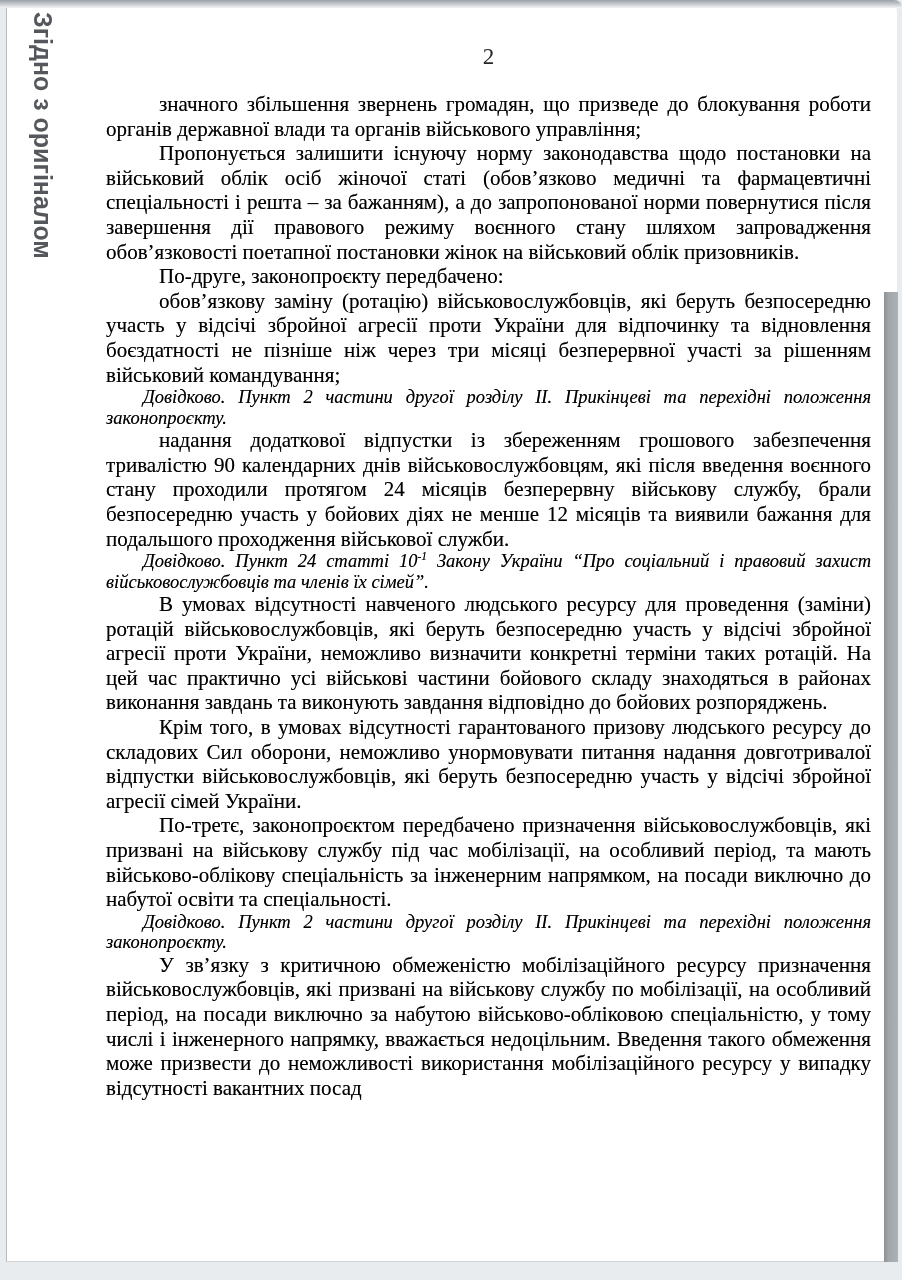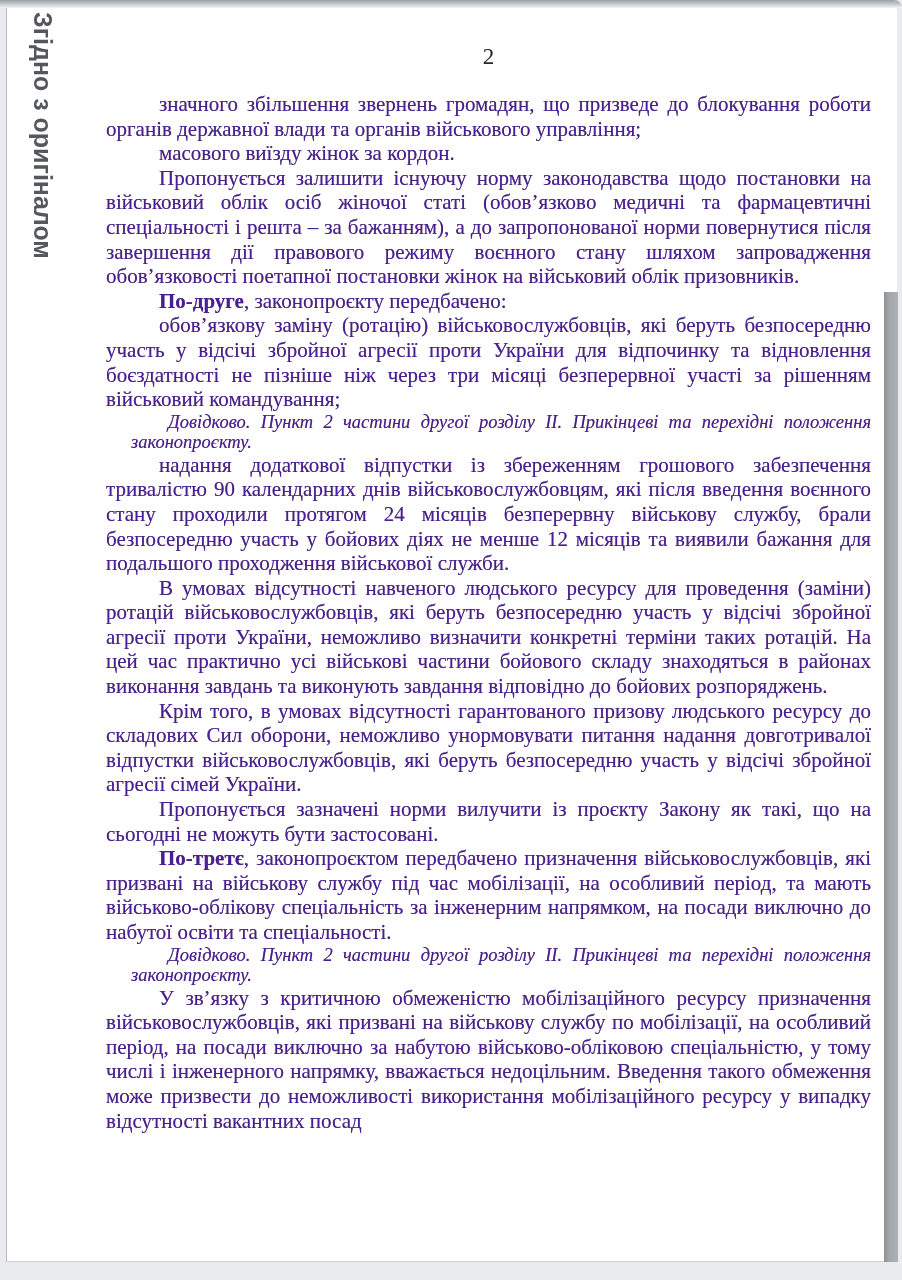--- a/index.html
+++ b/index.html
@@ -66,66 +66,64 @@
   }
   .page-number {
     text-align: center;
     font-size: 23px;
     color: #26272a;
     margin: 0 0 22px 0;
   }
   .doc-body p {
     margin: 0;
     text-align: justify;
-    color: #4c1d95;
+    color: #000000;
     text-shadow: 0 0 0.6px rgba(25,25,28,0.55);
   }
   .doc-body p.body-para {
     font-size: 21px;
     line-height: 24.6px;
     text-indent: 53px;
   }
   .doc-body p.note {
     font-style: italic;
     font-size: 18.5px;
     line-height: 20.5px;
-    margin-left: 25px;
     text-indent: 37px;
   }
   .doc-body .bold {
-    font-weight: bold;
+    font-weight: normal;
   }
   .doc-body sup {
     font-size: 0.62em;
     line-height: 0;
     vertical-align: super;
   }
 </style>
 </head>
 <body>
 
 <div class="stage">
 
   <div class="paper">
     <div class="shadow-right"></div>
 
     <div class="content">
       <p class="page-number">2</p>
 
       <div class="doc-body">
           <p class="body-para"><span>значного збільшення звернень громадян, що призведе до блокування роботи органів державної влади та органів військового управління;</span></p>
-          <p class="body-para"><span>масового виїзду жінок за кордон.</span></p>
           <p class="body-para"><span>Пропонується залишити існуючу норму законодавства щодо постановки на військовий облік осіб жіночої статі (обов’язково медичні та фармацевтичні спеціальності і решта – за бажанням), а до запропонованої норми повернутися після завершення дії правового режиму воєнного стану шляхом запровадження обов’язковості поетапної постановки жінок на військовий облік призовників.</span></p>
           <p class="body-para"><span class="bold">По-друге</span><span>, законопроєкту передбачено:</span></p>
           <p class="body-para"><span>обов’язкову заміну (ротацію) військовослужбовців, які беруть безпосередню участь у відсічі збройної агресії проти України для відпочинку та відновлення боєздатності не пізніше ніж через три місяці безперервної участі за рішенням військовий командування;</span></p>
           <p class="note"><span>Довідково. Пункт 2 частини другої розділу ІІ. Прикінцеві та перехідні положення законопроєкту.</span></p>
           <p class="body-para"><span>надання додаткової відпустки із збереженням грошового забезпечення тривалістю 90 календарних днів військовослужбовцям, які після введення воєнного стану проходили протягом 24 місяців безперервну військову службу, брали безпосередню участь у бойових діях не менше 12 місяців та виявили бажання для подальшого проходження військової служби.</span></p>
+          <p class="note"><span>Довідково. Пункт 24 статті 10</span><sup>-1</sup><span> Закону України “Про соціальний і правовий захист військовослужбовців та членів їх сімей”.</span></p>
           <p class="body-para"><span>В умовах відсутності навченого людського ресурсу для проведення (заміни) ротацій військовослужбовців, які беруть безпосередню участь у відсічі збройної агресії проти України, неможливо визначити конкретні терміни таких ротацій. На цей час практично усі військові частини бойового складу знаходяться в районах виконання завдань та виконують завдання відповідно до бойових розпоряджень.</span></p>
           <p class="body-para"><span>Крім того, в умовах відсутності гарантованого призову людського ресурсу до складових Сил оборони, неможливо унормовувати питання надання довготривалої відпустки військовослужбовців, які беруть безпосередню участь у відсічі збройної агресії сімей України.</span></p>
-          <p class="body-para"><span>Пропонується зазначені норми вилучити із проєкту Закону як такі, що на сьогодні не можуть бути застосовані.</span></p>
           <p class="body-para"><span class="bold">По-третє</span><span>, законопроєктом передбачено призначення військовослужбовців, які призвані на військову службу під час мобілізації, на особливий період, та мають військово-облікову спеціальність за інженерним напрямком, на посади виключно до набутої освіти та спеціальності.</span></p>
           <p class="note"><span>Довідково. Пункт 2 частини другої розділу ІІ. Прикінцеві та перехідні положення законопроєкту.</span></p>
           <p class="body-para"><span>У зв’язку з критичною обмеженістю мобілізаційного ресурсу призначення військовослужбовців, які призвані на військову службу по мобілізації, на особливий період, на посади виключно за набутою військово-обліковою спеціальністю, у тому числі і інженерного напрямку, вважається недоцільним. Введення такого обмеження може призвести до неможливості використання мобілізаційного ресурсу у випадку відсутності вакантних посад</span></p>
         </div>
     </div>
   </div>
 
   <div class="edge-top"></div>
 
   <div class="stamp">Згідно з оригіналом</div>

